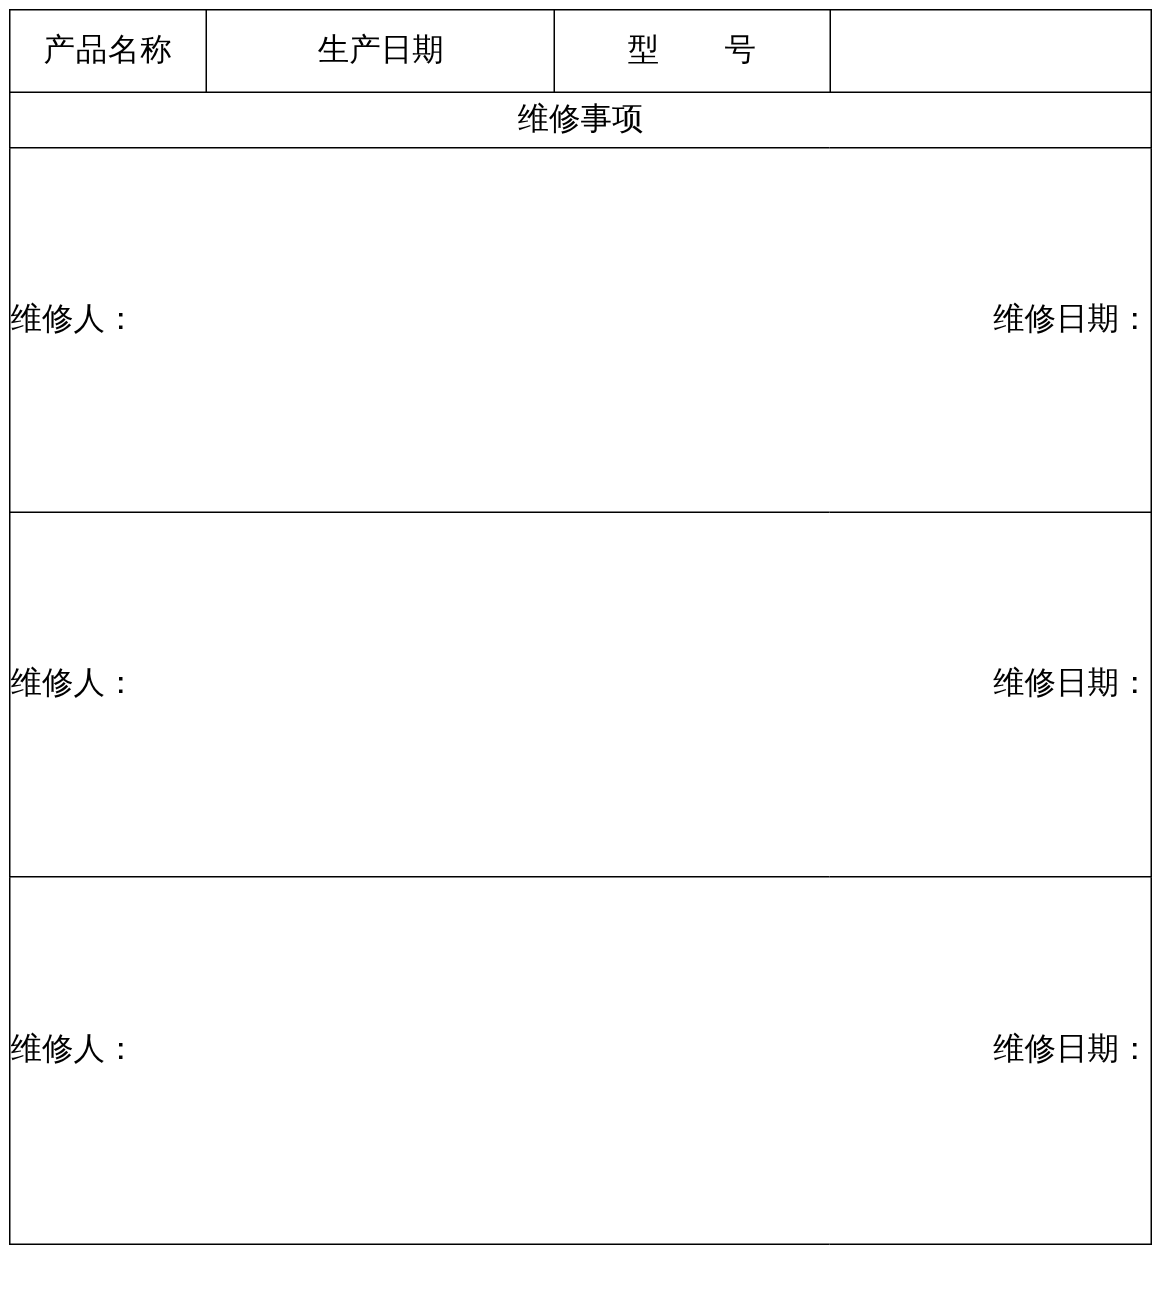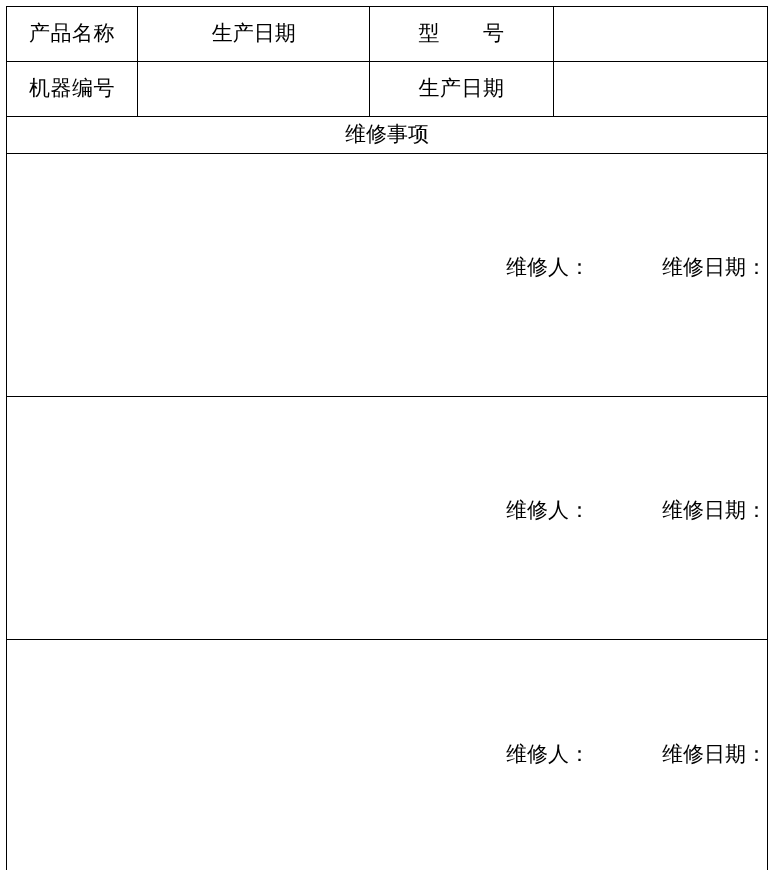--- a/index.html
+++ b/index.html
@@ -57,23 +57,22 @@
   .repair-block td {
     height: 242px;
     vertical-align: bottom;
     padding-bottom: 0;
   }
   .repair-block.block-last td {
     height: 244px;
   }
   .signline {
     display: flex;
-    justify-content: flex-end;
+    justify-content: space-between;
     align-items: flex-end;
-    gap: 72px;
     padding-bottom: 14px;
     font-size: 21px;
   }
   .sign-item {
     white-space: nowrap;
   }
 </style>
 </head>
 <body>
 
@@ -83,26 +82,20 @@
       <col style="width:131px">
       <col style="width:232px">
       <col style="width:183px">
       <col style="width:214px">
     </colgroup>
     <tbody>
       <tr class="r1">
         <td class="label-cell">产品名称</td>
         <td class="value-cell">生产日期</td>
         <td class="label-cell">型　　号</td>
-        <td class="blank-cell"></td>
-      </tr>
-      <tr class="r2">
-        <td class="label-cell">机器编号</td>
-        <td class="value-cell"></td>
-        <td class="label-cell">生产日期</td>
         <td class="blank-cell"></td>
       </tr>
       <tr class="section-title">
         <td colspan="4">维修事项</td>
       </tr>
       <tr class="repair-block">
         <td colspan="4">
           <div class="signline">
             <span class="sign-item">维修人：</span>
             <span class="sign-item">维修日期：</span>

